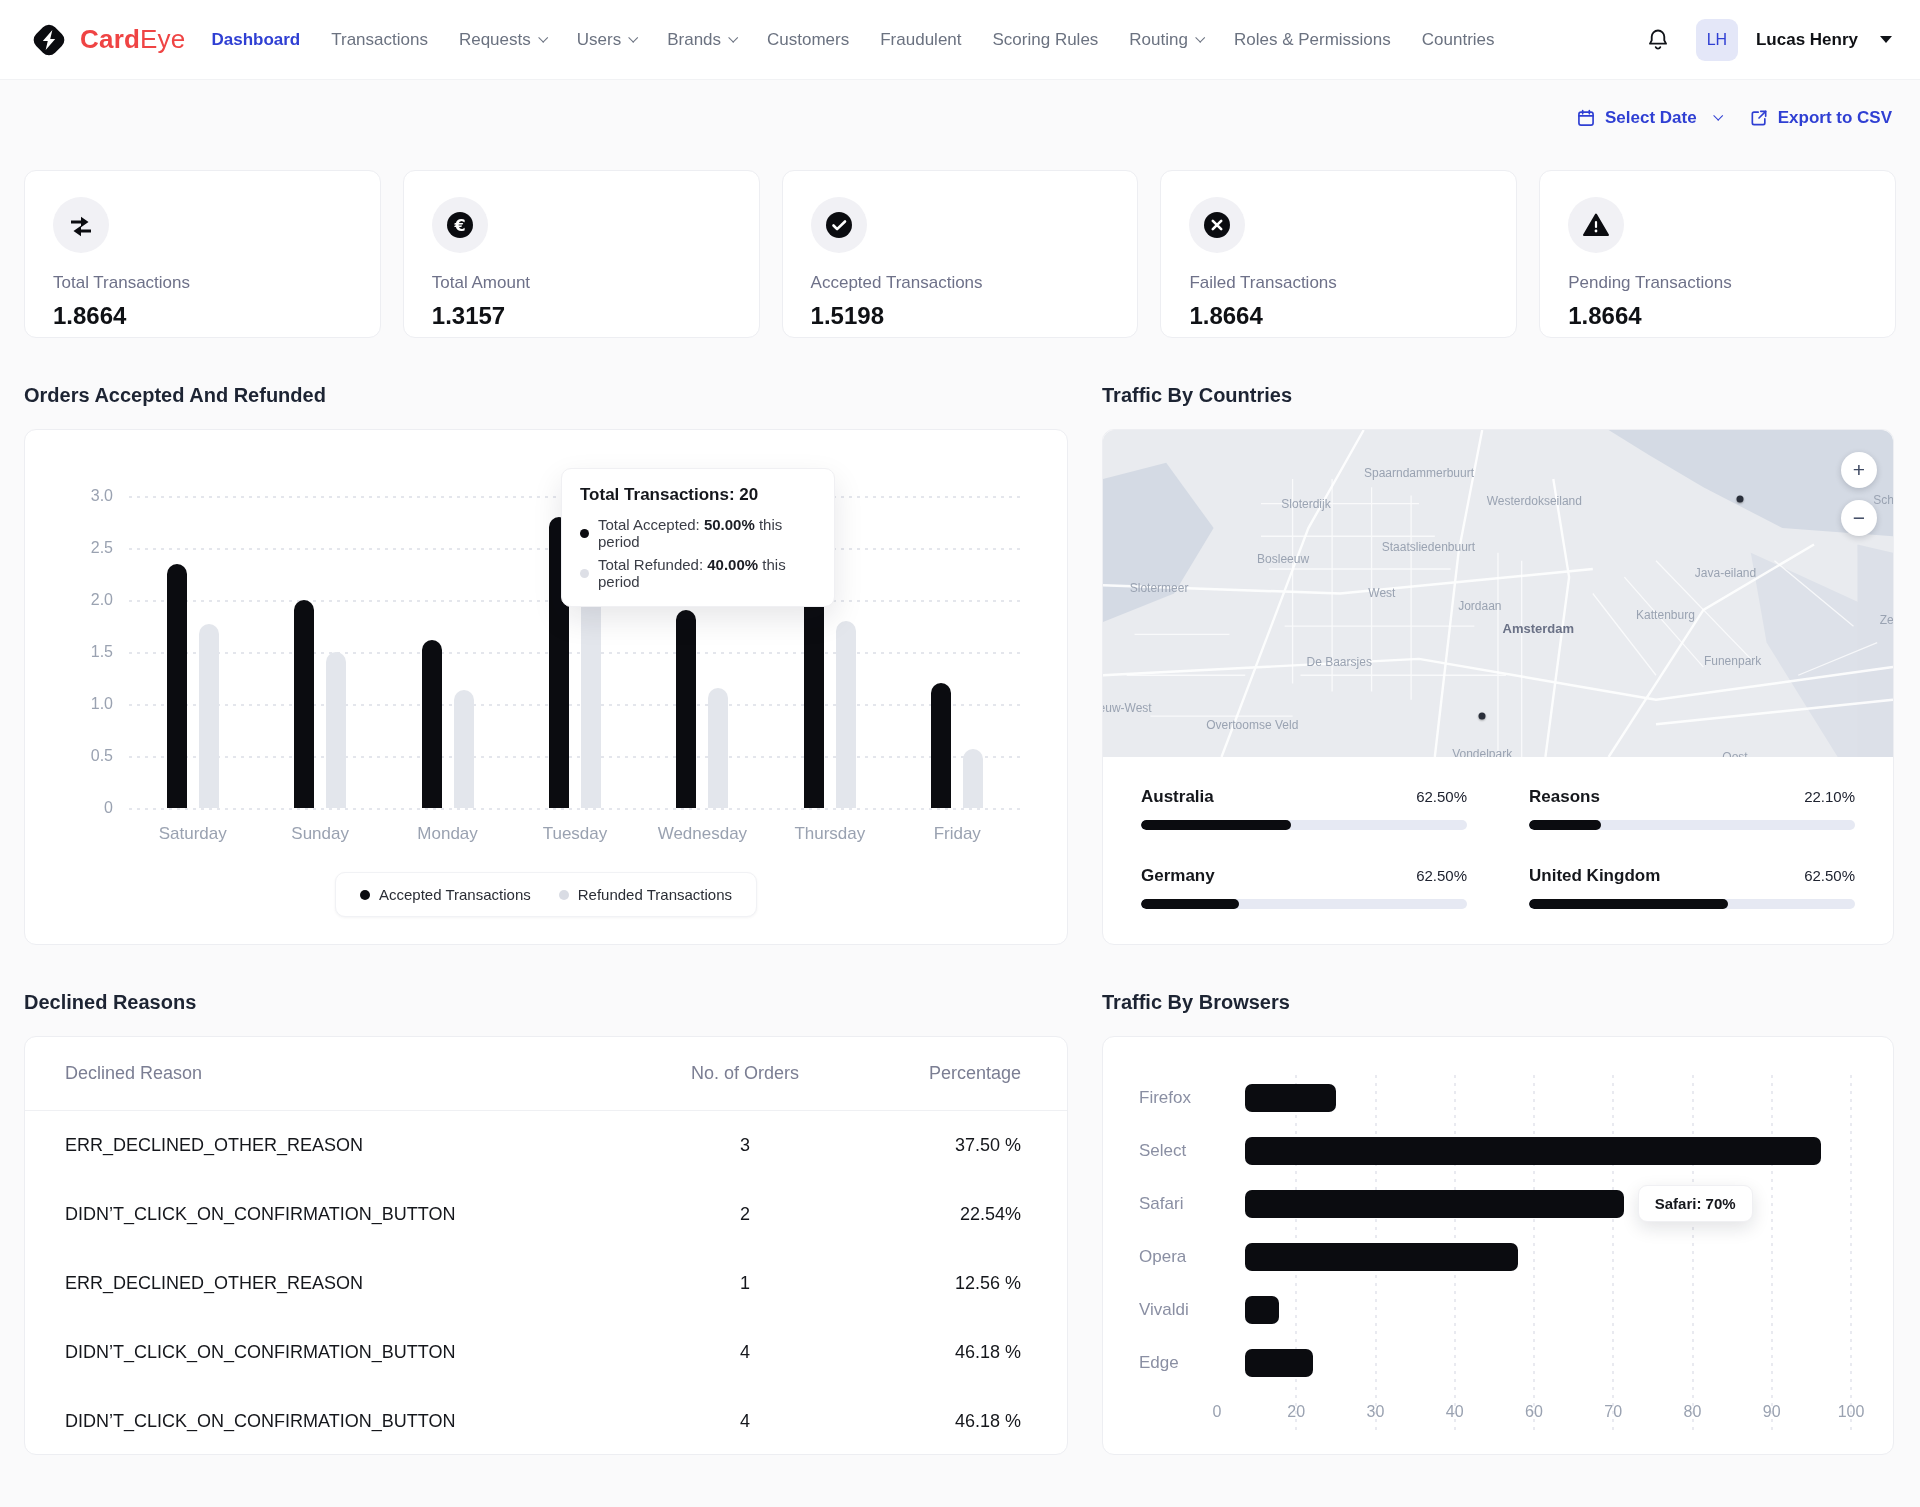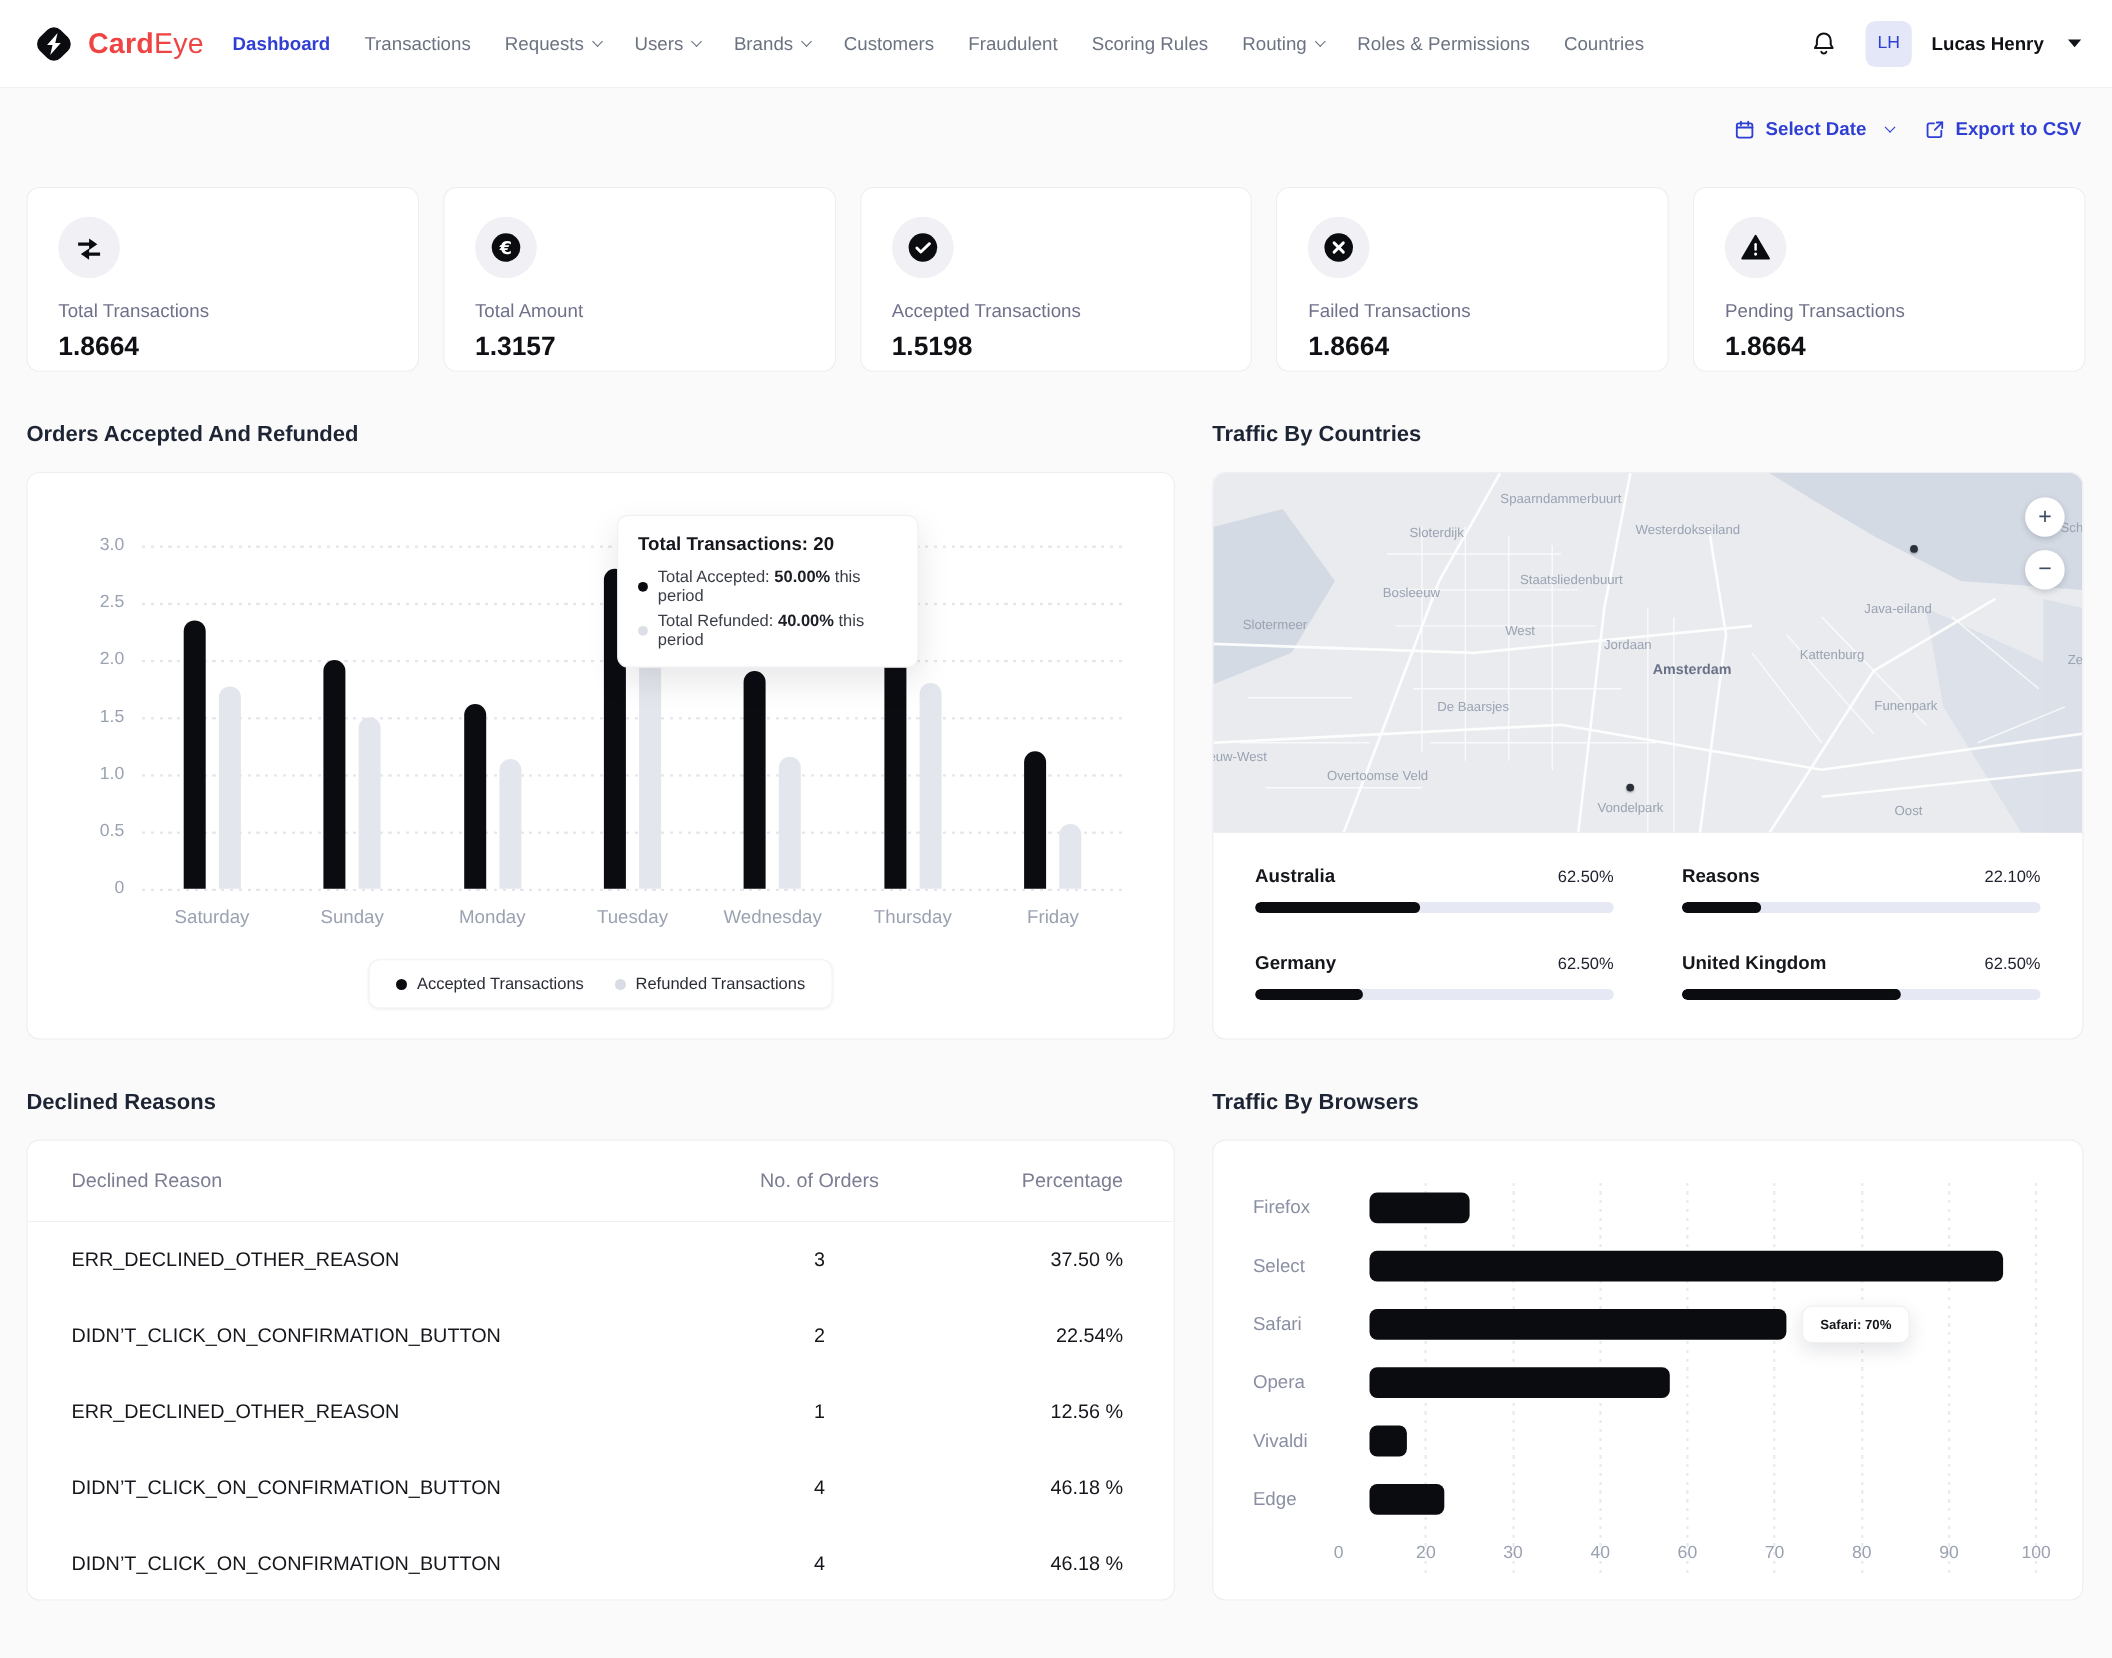--- a/index.html
+++ b/index.html
@@ -63,21 +63,21 @@
   .ldot { width:10px; height:10px; border-radius:50%; }
   .chart-tooltip { position:absolute; left:536px; top:38px; width:274px; background:#fff; border:1px solid #F0F0F3;
                    border-radius:10px; box-shadow:0 12px 30px rgba(16,24,40,.10); padding:16px 18px; z-index:5; }
   .chart-tooltip h4 { font-size:17px; font-weight:700; color:#15171C; margin-bottom:11px; }
   .tip-row { display:flex; align-items:center; gap:9px; font-size:15px; color:#3A3D46; margin-top:6px; }
   .tip-row b { font-weight:700; color:#1B1D24; }
   .tdot { width:9px; height:9px; border-radius:50%; flex:none; }
   
   .countries-card { height:516px; overflow:hidden; }
   .map-box { position:relative; height:327px; background:#E9EBEF; border-radius:12px 12px 0 0; overflow:hidden; }
-  .map-label { position:absolute; transform:translate(-50%,-50%); font-size:12px; color:#9AA3B2; white-space:nowrap; }
+  .map-label { position:absolute; transform:translate(-50%,-50%); font-size:12px; color:#9AA3B2; white-space:nowrap;margin-top:20px; }
   .map-label.big { font-size:13px; font-weight:700; color:#6A7186; }
   .map-marker { position:absolute; width:7px; height:7px; border-radius:50%; background:#2A2F3A;
                 transform:translate(-50%,-50%); box-shadow:0 1px 2px rgba(0,0,0,.35); }
   .map-zoom { position:absolute; right:16px; top:22px; display:flex; flex-direction:column; gap:12px; }
   .zoom-btn { width:36px; height:36px; border-radius:50%; background:#fff; box-shadow:0 2px 6px rgba(16,24,40,.18);
               display:flex; align-items:center; justify-content:center; font-size:21px; color:#3F4A63; cursor:pointer; }
   .countries-grid { display:grid; grid-template-columns:1fr 1fr; column-gap:62px; row-gap:36px; padding:30px 38px 0 38px; }
   .country-head { display:flex; justify-content:space-between; align-items:baseline; margin-bottom:13px; }
   .country-name { font-size:17px; font-weight:600; color:#15171C; }
   .country-pct { font-size:15px; color:#202431; }
@@ -96,21 +96,21 @@
   .browsers-card { height:419px; padding:34px 42px 0 36px; position:relative; }
   .hchart { position:relative; }
   .hgrid { position:absolute; top:4px; bottom:0; left:78px; right:0; }
   .hgridline { position:absolute; top:0; bottom:0; width:2px; transform:translateX(-50%);
     background-image:repeating-linear-gradient(to bottom,#E9EAF0 0 3px,transparent 3px 8px); }
   .hrow { display:flex; align-items:center; height:53px; position:relative; z-index:1;gap:28px; }
   .hlabel { width:78px; font-size:17px; color:#8A8FA3; }
   .htrack { flex:1; display:flex; align-items:center; position:relative; }
   .hbar { height:28px; border-radius:7px; background:#0B0C10; flex:none; }
   .htip { margin-left:14px; background:#fff; border:1px solid #F0F0F3; border-radius:9px;
-          box-shadow:0 6px 18px rgba(16,24,40,.12); padding:9px 16px; font-size:12px; font-weight:700;
+          box-shadow:0 6px 18px rgba(16,24,40,.12); padding:9px 16px; font-size:15px; font-weight:700;
           color:#15171C; white-space:nowrap; }
   .hticks { position:relative; margin-left:78px; height:34px; margin-top:8px; }
   .htick { position:absolute; transform:translateX(-50%); font-size:16px; color:#9AA2B1; top:6px; }
   svg { display:block; }
 </style>
 </head>
 <body style="--accent: #2F3FD3;">
 
 <header class="topnav">
   <div class="logo">

